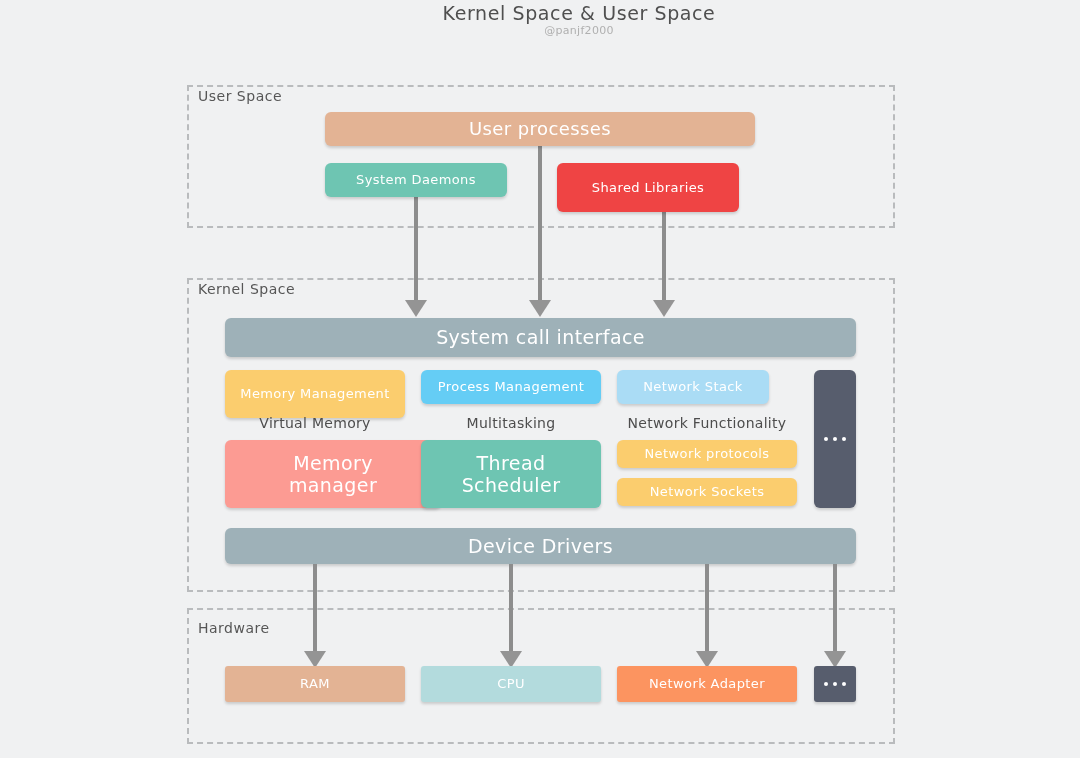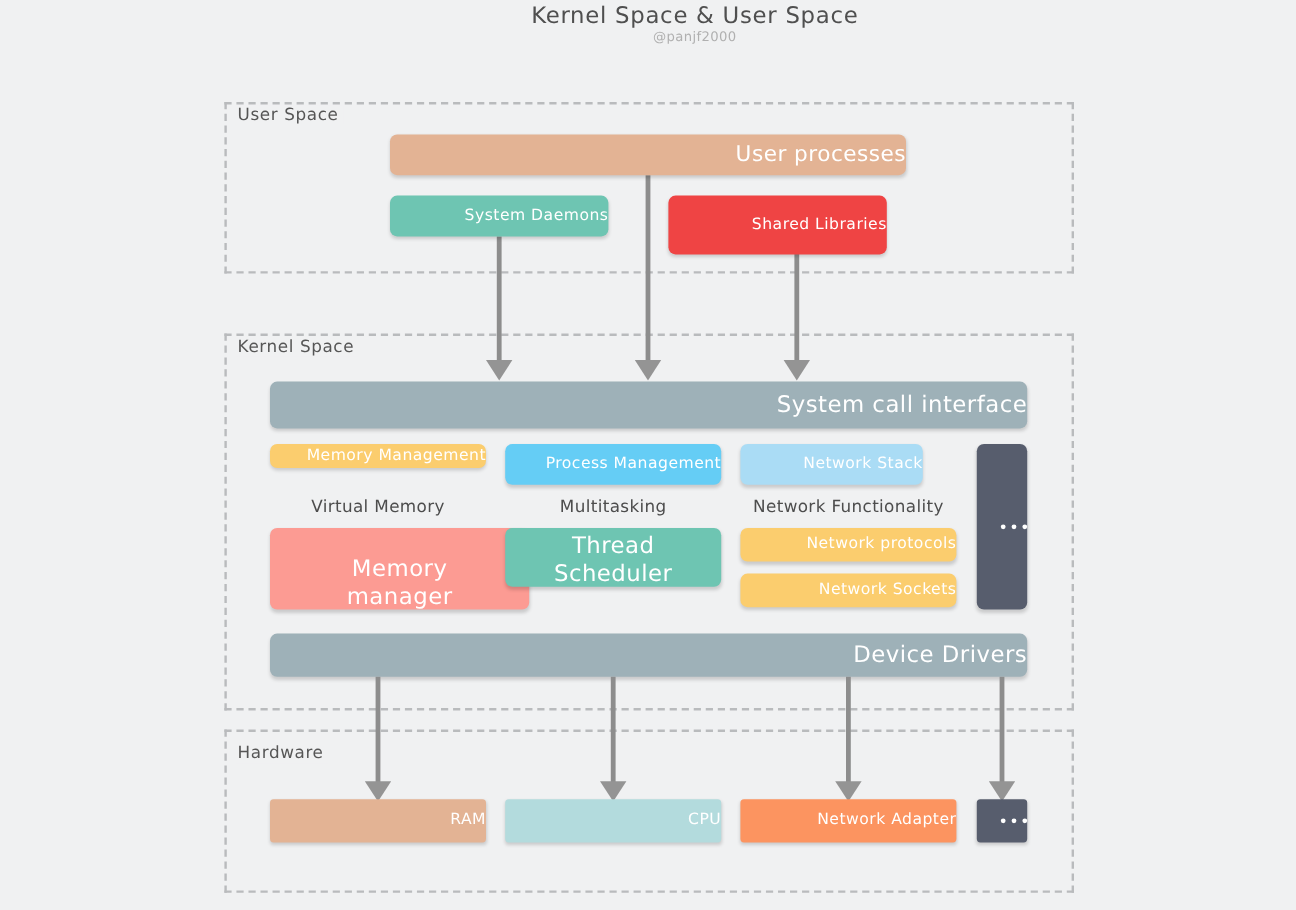--- a/index.html
+++ b/index.html
@@ -63,21 +63,21 @@
   #label-kernel{ left: 196px; top: 281px; }
   #label-hw    { left: 196px; top: 620px; }
 
   
   .box {
     position: absolute;
     box-sizing: border-box;
     border-radius: 6px;
     display: flex;
     align-items: center;
-    justify-content: flex-end;
+    justify-content: center;
     color: #ffffff;
     text-align: center;
     box-shadow: 0 2px 3px rgba(0,0,0,0.16);
     letter-spacing: 0.4px;
     line-height: 1.18;
     user-select: none;
   }
   .box.square { border-radius: 3px; }
 
   .plain-label {
@@ -152,21 +152,21 @@
 </div>
 
 <div class="box" style="left:557px; top:163px; width:182px; height:49px; background:#ef4444; font-size:13px;">
   <span>Shared Libraries</span>
 </div>
 
 <div class="box" style="left:225px; top:318px; width:631px; height:39px; background:#9eb1b8; font-size:19px;">
   <span>System call interface</span>
 </div>
 
-<div class="box" style="left:225px; top:370px; width:180px; height:20px; background:#fbcd6e; font-size:13px;">
+<div class="box" style="left:225px; top:370px; width:180px; height:48px; background:#fbcd6e; font-size:13px;">
   <span>Memory Management</span>
 </div>
 
 <div class="box" style="left:421px; top:370px; width:180px; height:34px; background:#65cdf5; font-size:13px;">
   <span>Process Management</span>
 </div>
 
 <div class="box" style="left:617px; top:370px; width:152px; height:34px; background:#aadcf5; font-size:13px;">
   <span>Network Stack</span>
 </div>
@@ -181,21 +181,21 @@
 
 <div class="plain-label" style="left:225px; top:415px; width:180px;">Virtual Memory</div>
 <div class="plain-label" style="left:421px; top:415px; width:180px;">Multitasking</div>
 <div class="plain-label" style="left:617px; top:415px; width:180px;">Network Functionality</div>
 
 <div class="box" style="left:225px; top:440px; width:216px; height:68px; background:#fc9b93; font-size:19px; flex-direction:column;">
   <span>Memory</span>
   <span>manager</span>
 </div>
 
-<div class="box" style="left:421px; top:440px; width:180px; height:49px; background:#6ec5b2; font-size:19px; flex-direction:column;">
+<div class="box" style="left:421px; top:440px; width:180px; height:68px; background:#6ec5b2; font-size:19px; flex-direction:column;">
   <span>Thread</span>
   <span>Scheduler</span>
 </div>
 
 <div class="box" style="left:617px; top:440px; width:180px; height:28px; background:#fbcd6e; font-size:13px;">
   <span>Network protocols</span>
 </div>
 
 <div class="box" style="left:617px; top:478px; width:180px; height:28px; background:#fbcd6e; font-size:13px;">
   <span>Network Sockets</span>

